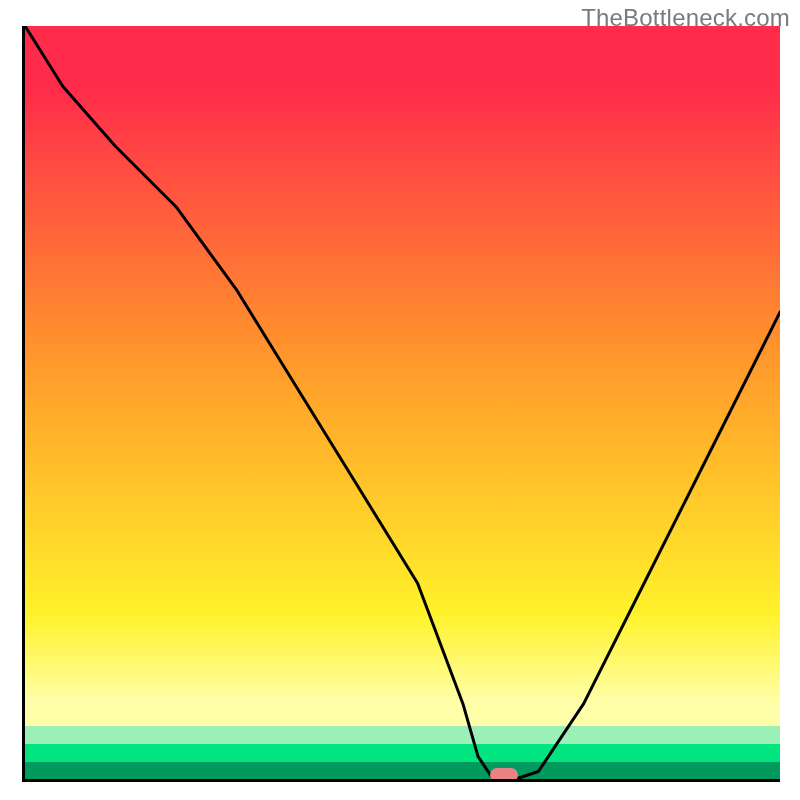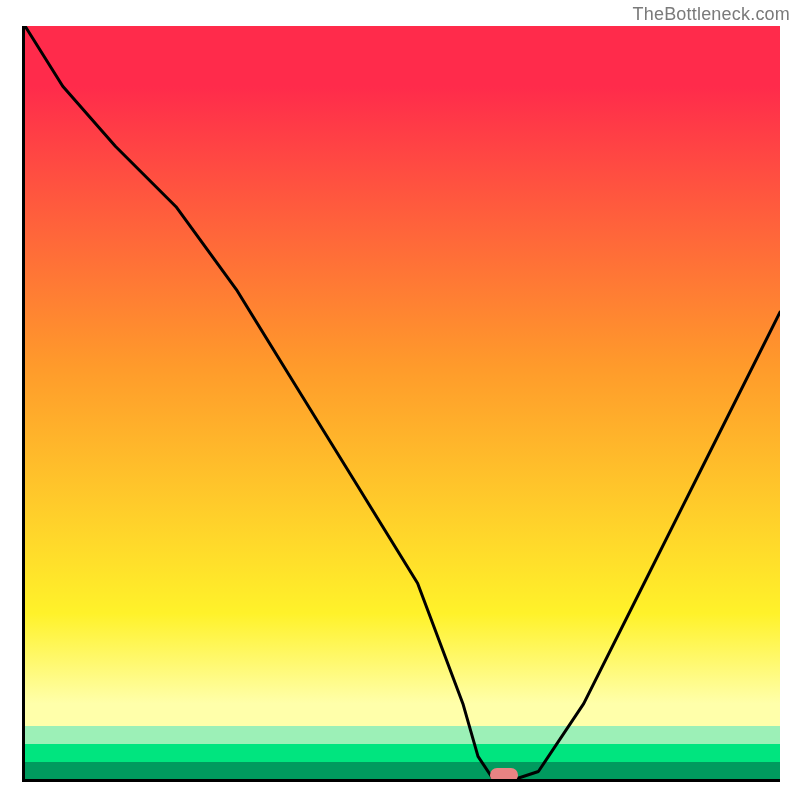--- a/index.html
+++ b/index.html
@@ -13,21 +13,21 @@
   .chart-wrap {
     position: relative;
     width: 800px;
     height: 800px;
   }
   .watermark {
     position: absolute;
     top: 4px;
     right: 10px;
     color: #7a7a7a;
-    font-size: 18px;
+    font-size: 24px;
     font-weight: 500;
     letter-spacing: 0.2px;
     z-index: 20;
     user-select: none;
   }
   .plot {
     position: absolute;
     left: 0;
     top: 0;
     width: 800px;

